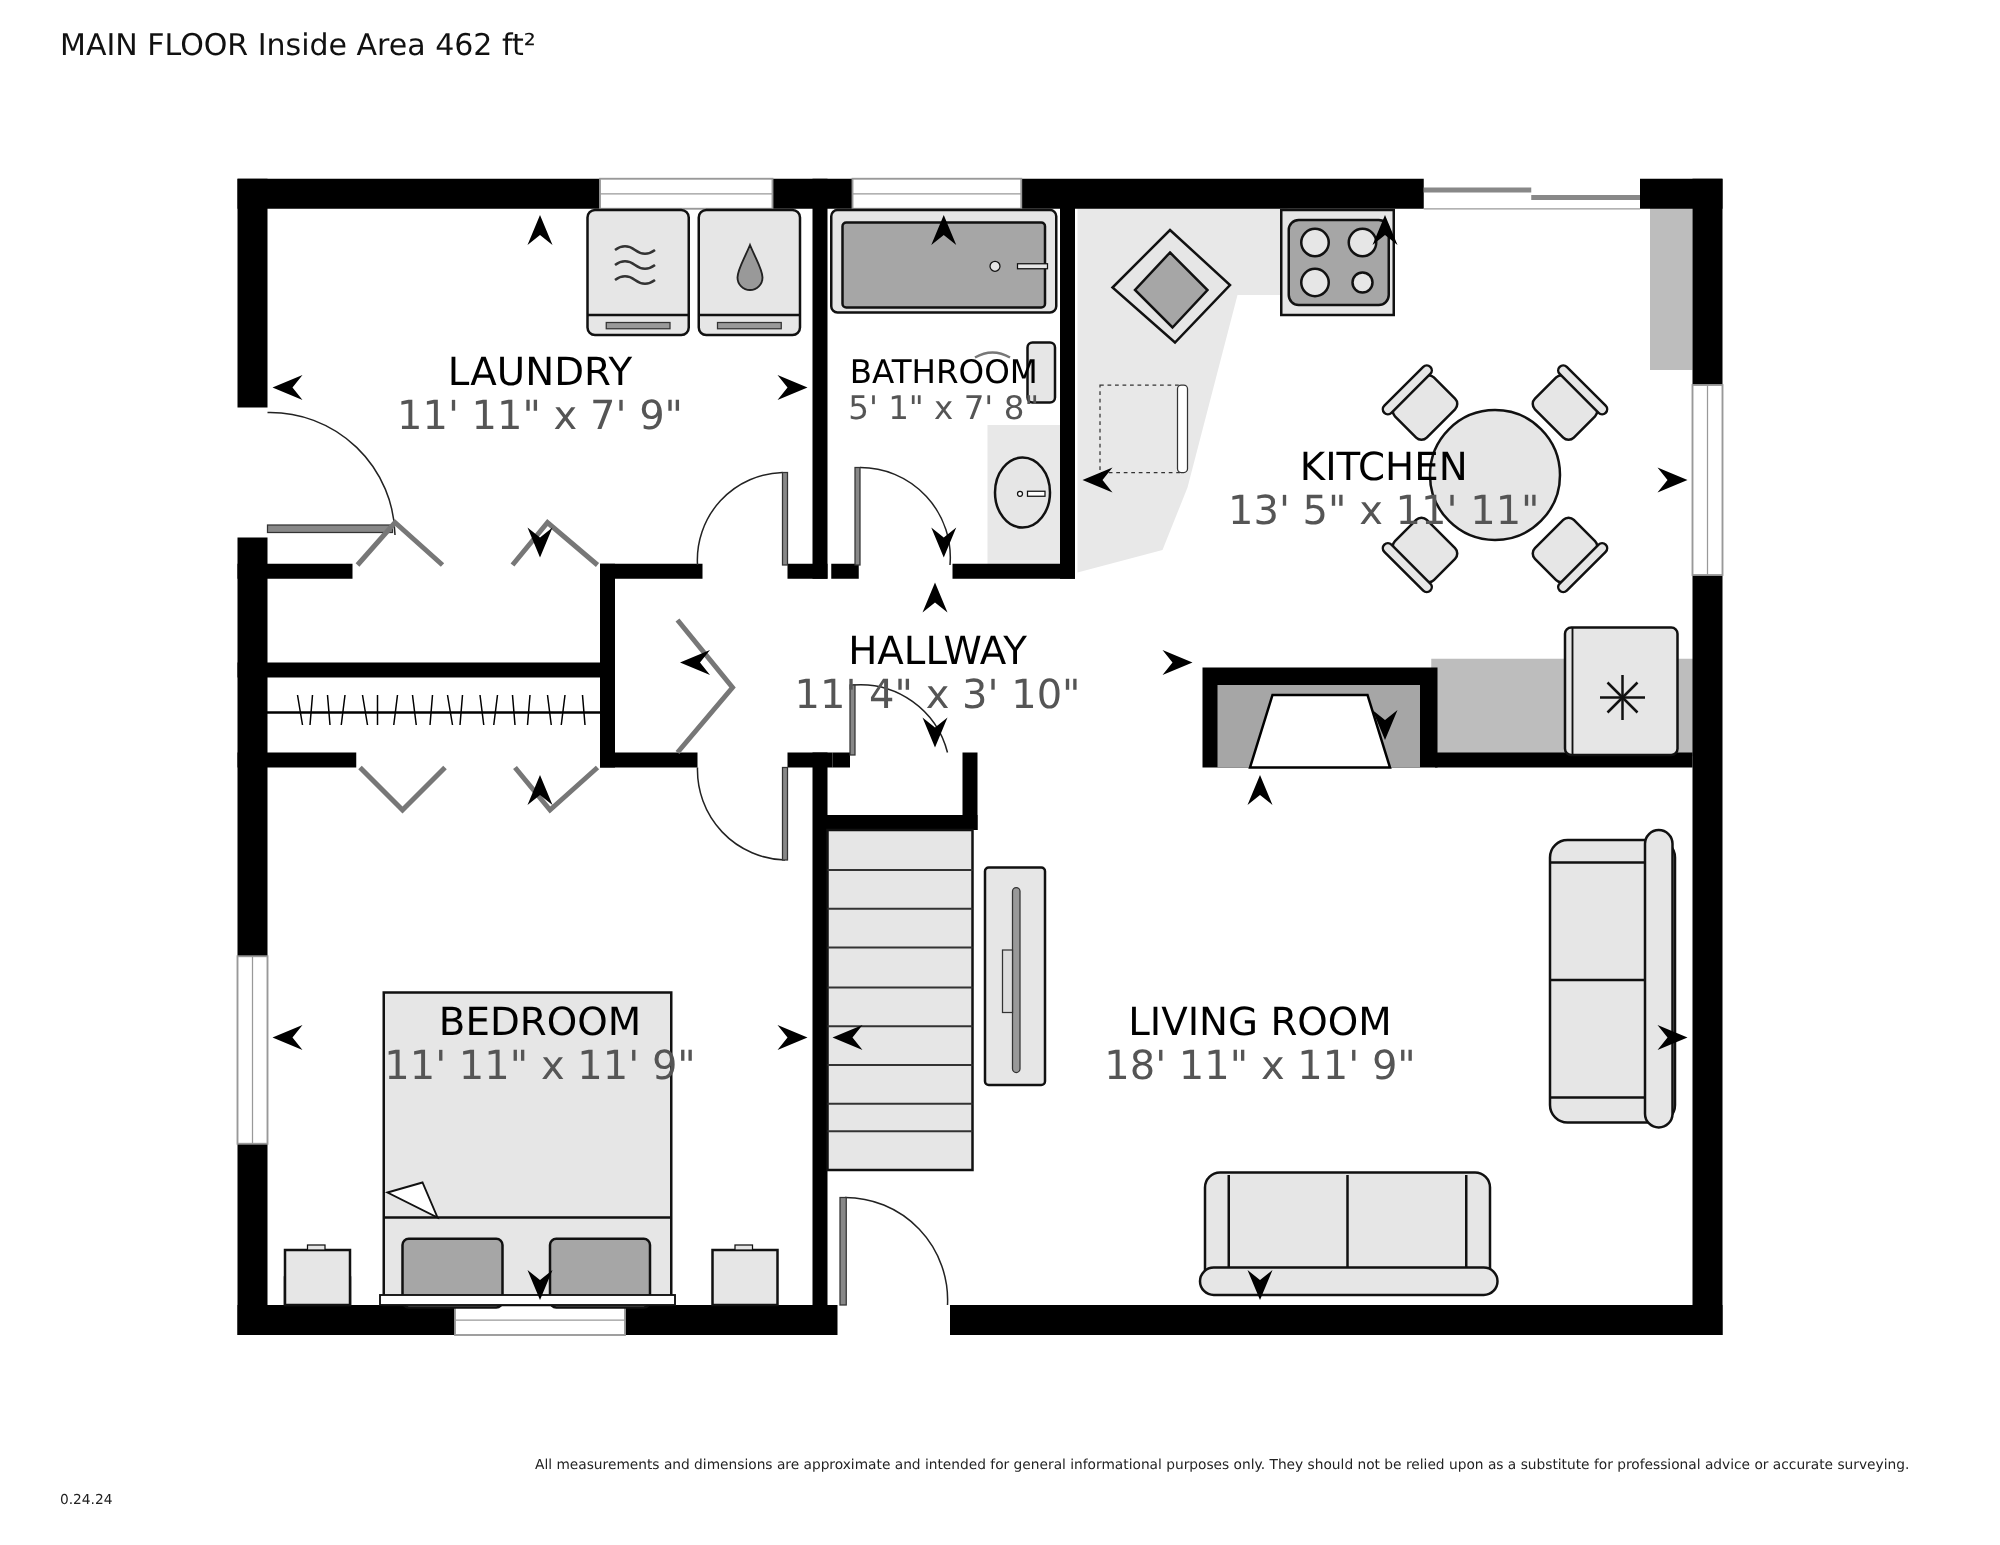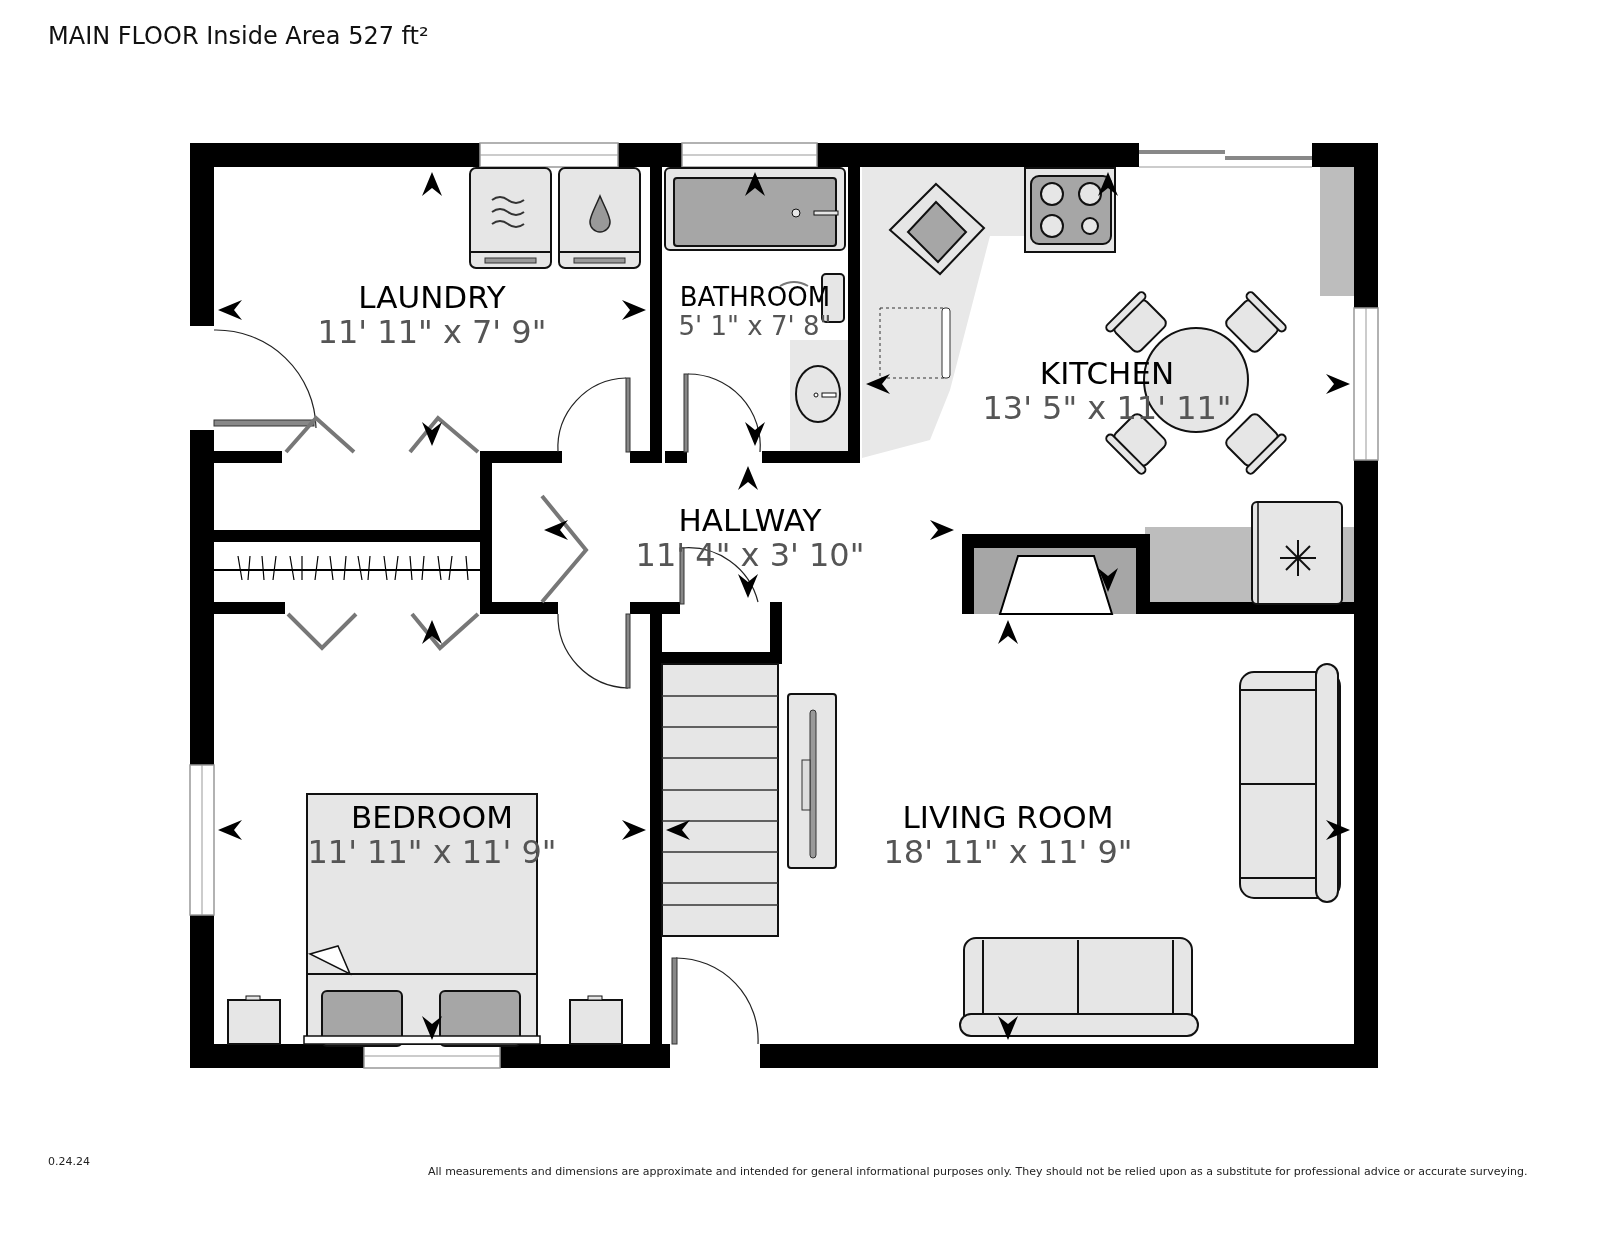--- a/index.html
+++ b/index.html
@@ -1,37 +1,37 @@
 <!DOCTYPE html>
 <html><head>
 <meta charset="utf-8">
 <style>
   html,body{margin:0;padding:0;background:#fff;}
   body{width:1600px;height:1236px;position:relative;overflow:hidden;font-family:"DejaVu Sans",sans-serif;}
   .title{position:absolute;left:48px;top:22px;font-size:24px;color:#111;font-family:"DejaVu Sans",sans-serif;}
-  .version{position:absolute;left:48px;top:1155px;font-size:11px;color:#222;font-family:"DejaVu Sans",sans-serif;}
+  .version{position:absolute;left:48px;top:1193px;font-size:11px;color:#222;font-family:"DejaVu Sans",sans-serif;}
   .disclaimer{position:absolute;left:428px;top:1155px;font-size:11px;color:#222;font-family:"DejaVu Sans",sans-serif;white-space:nowrap;margin-top:10px;}
   svg{position:absolute;left:0;top:0;}
   .rname{font-family:"DejaVu Sans",sans-serif;font-size:31px;fill:#000;text-anchor:middle;}
   .rname-sm{font-family:"DejaVu Sans",sans-serif;font-size:26px;fill:#000;text-anchor:middle;}
   .rdim{font-family:"DejaVu Sans",sans-serif;font-size:32px;fill:#555;text-anchor:middle;}
   .rdim-sm{font-family:"DejaVu Sans",sans-serif;font-size:26px;fill:#555;text-anchor:middle;}
   .wall{fill:#000;}
   .fx{fill:#e6e6e6;stroke:#111;stroke-width:2;}
   .fxd{fill:#a6a6a6;stroke:#111;stroke-width:2;}
   .win{fill:#fff;stroke:#999;stroke-width:1.5;}
   .arc{fill:none;stroke:#222;stroke-width:1.2;}
   .door{fill:#888;stroke:#333;stroke-width:1;}
   .bif{stroke:#777;stroke-width:4;fill:none;}
   .arrow{fill:#000;}
 </style>
 </head>
 <body>
 
-<div class="title">MAIN FLOOR Inside Area 527 ft²</div>
+<div class="title">MAIN FLOOR Inside Area 462 ft²</div>
 
 <svg width="1600" height="1236" viewBox="0 0 1600 1236">
 
   <g>
     <polygon points="862,166 1030,166 1030,236 990,236 950,390 930,440 862,458" fill="#e8e8e8"></polygon>
     <rect x="1320" y="166" width="34" height="130" fill="#bdbdbd"></rect>
     <rect x="1145" y="527" width="210" height="78" fill="#bdbdbd"></rect>
   </g>
   <rect x="790" y="340" width="58" height="112" fill="#e8e8e8"></rect>
 

